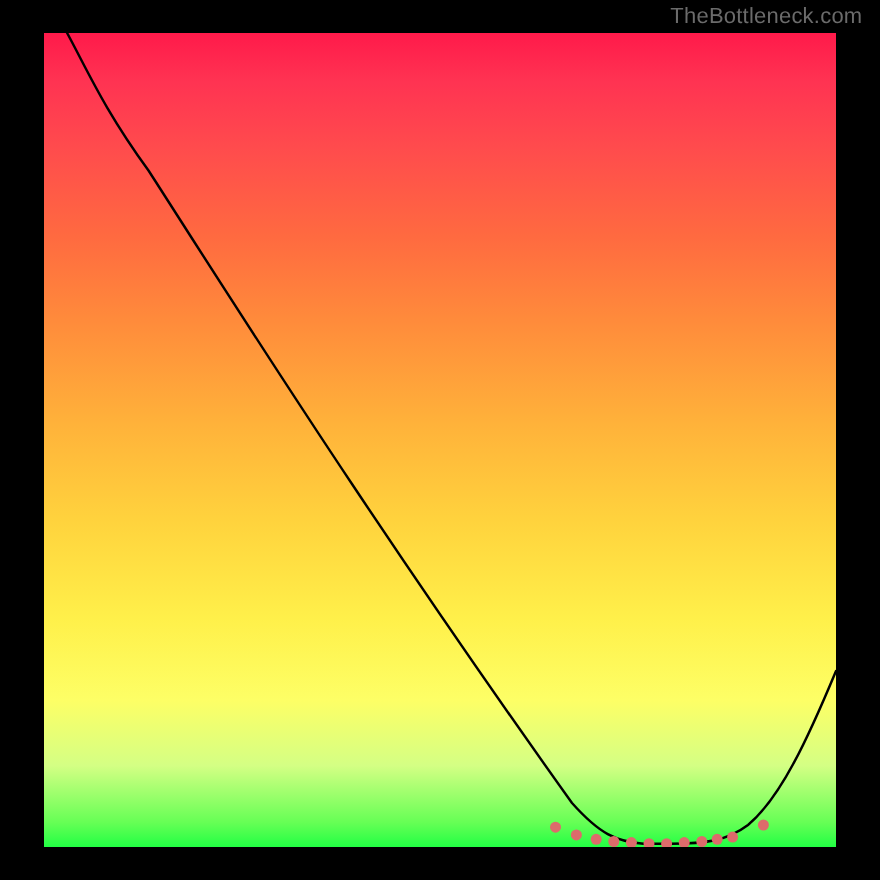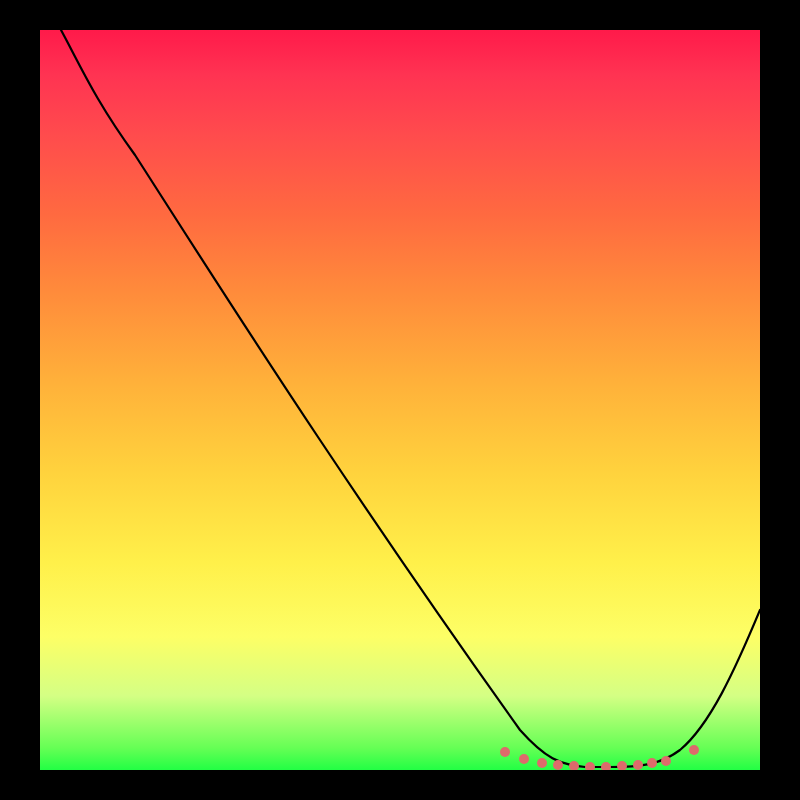--- a/index.html
+++ b/index.html
@@ -60,20 +60,21 @@
     left: 0;
     top: 0;
     width: 720px;
     height: 740px;
   }
 </style>
 </head>
 <body>
 
 <div class="container">
+  <div class="watermark">TheBottleneck.com</div>
 
   <div class="plot-area">
     <div class="gradient-bg"></div>
 
     <svg class="curve" viewBox="0 0 720 740" preserveAspectRatio="none">
       <path d="M 21 0
            C 40 35, 55 70, 95 125
            C 140 195, 200 290, 280 410
            C 360 530, 430 630, 480 700
            C 505 728, 520 735, 545 737

